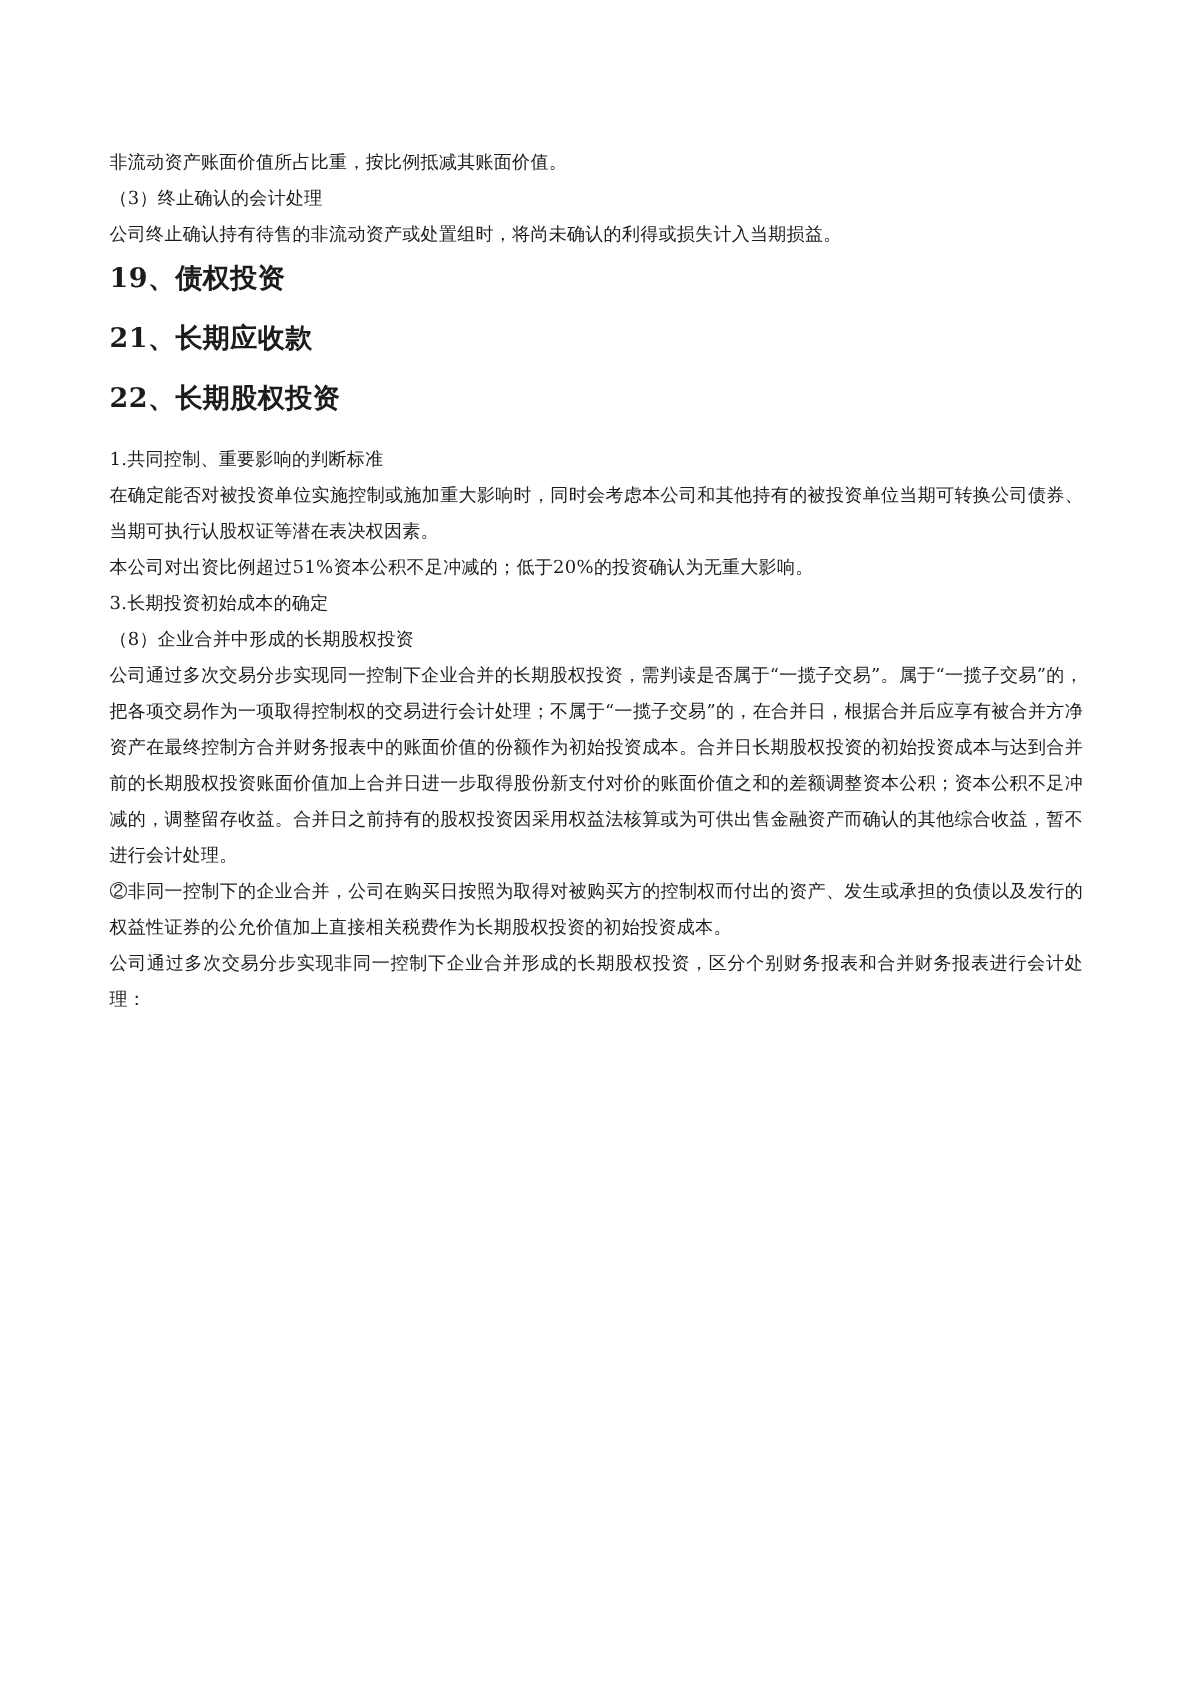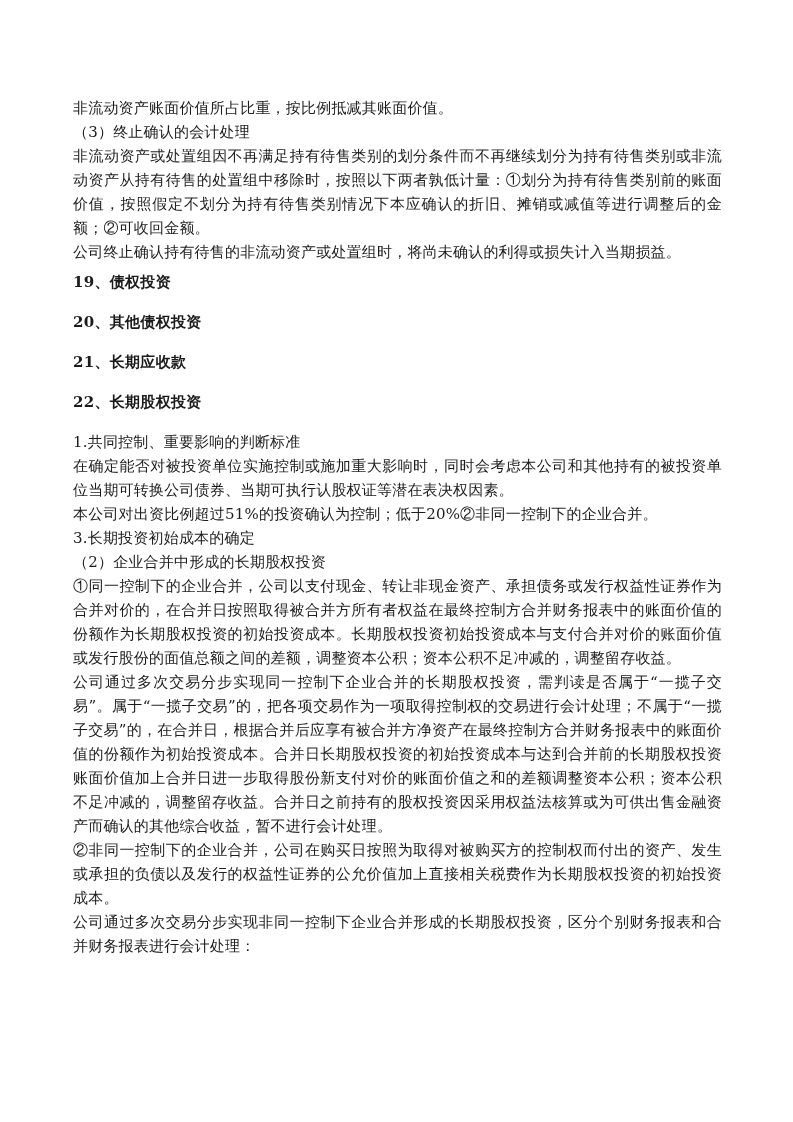--- a/index.html
+++ b/index.html
@@ -16,51 +16,48 @@
   .page {
     box-sizing: border-box;
     width: 793px;
     height: 1122px;
     background: #ffffff;
     padding: 96px 71px 0 73px;
     color: #1c1c1c;
   }
   .content p {
     margin: 0;
-    font-size: 15px;
+    font-size: 12px;
     line-height: 24px;
     text-align: justify;
     text-justify: inter-ideograph;
     letter-spacing: 0.2px;
     word-break: break-all;
   }
   .content h2 {
     margin: 6px 0 16px 0;
-    font-size: 15px;
+    font-size: 18px;
     line-height: 24px;
     font-weight: bold;
     letter-spacing: 0.3px;
   }
 </style>
 </head>
 <body>
 
 <div class="page">
   <div class="content" id="content">
       <p>非流动资产账面价值所占比重，按比例抵减其账面价值。</p>
       <p>（3）终止确认的会计处理</p>
-      <p>非流动资产或处置组因不再满足持有待售类别的划分条件而不再继续划分为持有待售类别或非流动资产从持有待售的处置组中移除时，按照以下两者孰低计量：①划分为持有待售类别前的账面价值，按照假定不划分为持有待售类别情况下本应确认的折旧、摊销或减值等进行调整后的金额；②可收回金额。</p>
       <p>公司终止确认持有待售的非流动资产或处置组时，将尚未确认的利得或损失计入当期损益。</p>
       <h2>19、债权投资</h2>
-      <h2>20、其他债权投资</h2>
       <h2>21、长期应收款</h2>
       <h2>22、长期股权投资</h2>
       <p>1.共同控制、重要影响的判断标准</p>
       <p>在确定能否对被投资单位实施控制或施加重大影响时，同时会考虑本公司和其他持有的被投资单位当期可转换公司债券、当期可执行认股权证等潜在表决权因素。</p>
-      <p>本公司对出资比例超过51%的投资确认为控制；低于20%②非同一控制下的企业合并。</p>
+      <p>本公司对出资比例超过51%资本公积不足冲减的；低于20%的投资确认为无重大影响。</p>
       <p>3.长期投资初始成本的确定</p>
-      <p>（2）企业合并中形成的长期股权投资</p>
-      <p>①同一控制下的企业合并，公司以支付现金、转让非现金资产、承担债务或发行权益性证券作为合并对价的，在合并日按照取得被合并方所有者权益在最终控制方合并财务报表中的账面价值的份额作为长期股权投资的初始投资成本。长期股权投资初始投资成本与支付合并对价的账面价值或发行股份的面值总额之间的差额，调整资本公积；资本公积不足冲减的，调整留存收益。</p>
+      <p>（8）企业合并中形成的长期股权投资</p>
       <p>公司通过多次交易分步实现同一控制下企业合并的长期股权投资，需判读是否属于“一揽子交易”。属于“一揽子交易”的，把各项交易作为一项取得控制权的交易进行会计处理；不属于“一揽子交易”的，在合并日，根据合并后应享有被合并方净资产在最终控制方合并财务报表中的账面价值的份额作为初始投资成本。合并日长期股权投资的初始投资成本与达到合并前的长期股权投资账面价值加上合并日进一步取得股份新支付对价的账面价值之和的差额调整资本公积；资本公积不足冲减的，调整留存收益。合并日之前持有的股权投资因采用权益法核算或为可供出售金融资产而确认的其他综合收益，暂不进行会计处理。</p>
       <p>②非同一控制下的企业合并，公司在购买日按照为取得对被购买方的控制权而付出的资产、发生或承担的负债以及发行的权益性证券的公允价值加上直接相关税费作为长期股权投资的初始投资成本。</p>
       <p>公司通过多次交易分步实现非同一控制下企业合并形成的长期股权投资，区分个别财务报表和合并财务报表进行会计处理：</p>
     </div>
 </div>
 
 </body></html>

